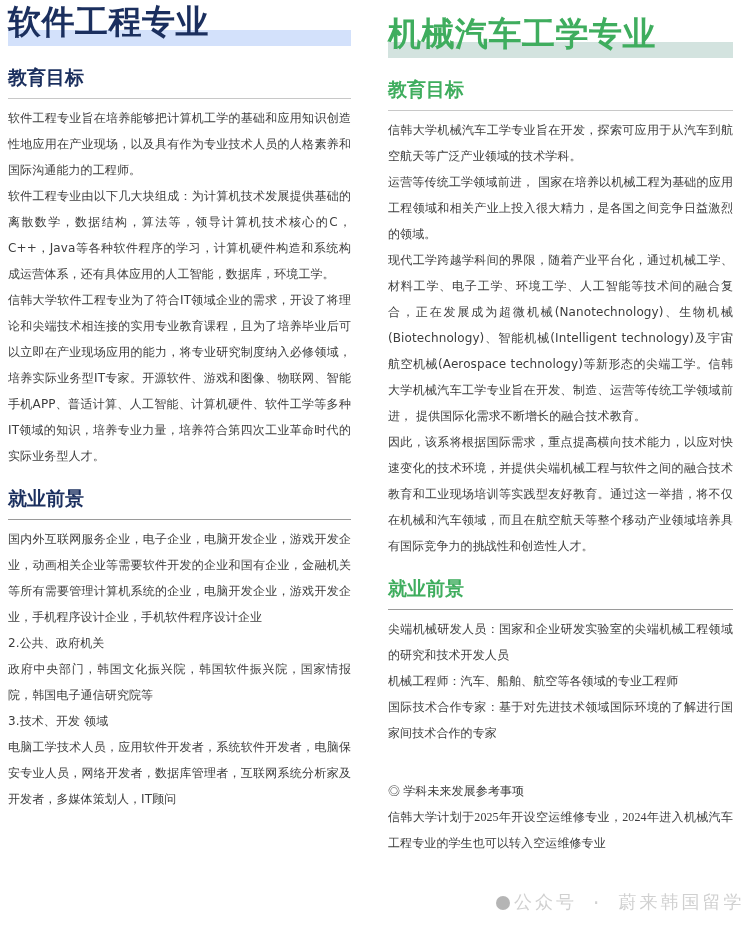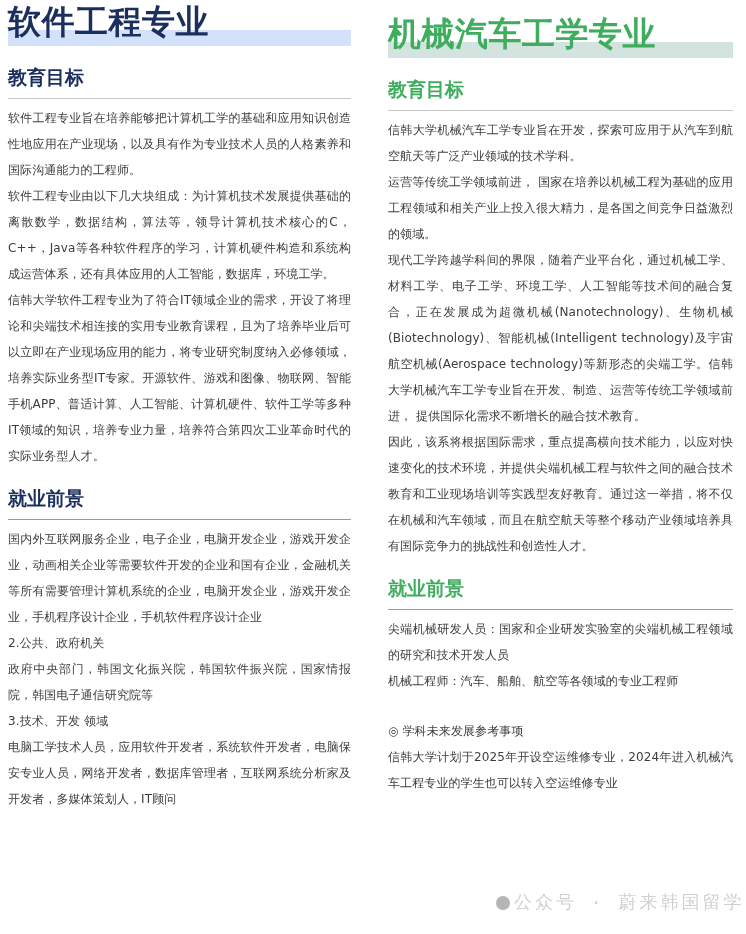--- a/index.html
+++ b/index.html
@@ -17,21 +17,21 @@
     .col-left .major-title .text { color: #1b2f5e; }
     .col-right .major-title .text { color: #3fad5e; margin-top: 12px; }
 
     .section-head { margin-top: 12px; font-size: 19px; font-weight: bold; line-height: 34px; padding-bottom: 4px; border-bottom: 1.5px solid #c8c8c8; }
     .col-left .section-head { color: #1b2f5e; }
     .col-right .section-head { color: #3fad5e; }
     .section-head.s2 { border-bottom-color: #9a9a9a; }
 
     .para { font-size: 12px; line-height: 26px; color: #3d3d3d; text-align: justify; letter-spacing: 0.1px; }
     .body-block { margin-top: 6px; }
-    .note-block { margin-top: 24px; }
+    .note-block { margin-top: 32px; font-family: Liberation Serif, serif; }
 
     .watermark { position: absolute; left: 496px; top: 890px; font-size: 18px; color: rgba(150,150,150,0.45); letter-spacing: 3px; white-space: nowrap; font-family: Liberation Mono, monospace; }
     .watermark .dot { display: inline-block; width: 14px; height: 14px; border-radius: 50%; background: rgba(120,120,120,0.55); vertical-align: middle; margin-right: 4px; }
   </style>
 </head>
 <body>
 
 <div class="col col-left">
   <div class="major-title">
     <div class="band"></div>
@@ -66,20 +66,21 @@
     <p class="para">信韩大学机械汽车工学专业旨在开发，探索可应用于从汽车到航空航天等广泛产业领域的技术学科。</p>
     <p class="para">运营等传统工学领域前进， 国家在培养以机械工程为基础的应用工程领域和相关产业上投入很大精力，是各国之间竞争日益激烈的领域。</p>
     <p class="para">现代工学跨越学科间的界限，随着产业平台化，通过机械工学、材料工学、电子工学、环境工学、人工智能等技术间的融合复合，正在发展成为超微机械(Nanotechnology)、生物机械(Biotechnology)、智能机械(Intelligent technology)及宇宙航空机械(Aerospace technology)等新形态的尖端工学。信韩大学机械汽车工学专业旨在开发、制造、运营等传统工学领域前进， 提供国际化需求不断增长的融合技术教育。</p>
     <p class="para">因此，该系将根据国际需求，重点提高横向技术能力，以应对快速变化的技术环境，并提供尖端机械工程与软件之间的融合技术教育和工业现场培训等实践型友好教育。通过这一举措，将不仅在机械和汽车领域，而且在航空航天等整个移动产业领域培养具有国际竞争力的挑战性和创造性人才。</p>
   </div>
 
   <div class="section-head s2">就业前景</div>
   <div class="body-block">
     <p class="para">尖端机械研发人员：国家和企业研发实验室的尖端机械工程领域的研究和技术开发人员</p>
     <p class="para">机械工程师：汽车、船舶、航空等各领域的专业工程师</p>
+    <p class="para">国际技术合作专家：基于对先进技术领域国际环境的了解进行国家间技术合作的专家</p>
   </div>
 
   <div class="note-block">
     <p class="para">◎ 学科未来发展参考事项</p>
     <p class="para">信韩大学计划于2025年开设空运维修专业，2024年进入机械汽车工程专业的学生也可以转入空运维修专业</p>
   </div>
 </div>
 
 <div class="watermark">
   <span class="dot"></span><span>公众号 · 蔚来韩国留学</span>

